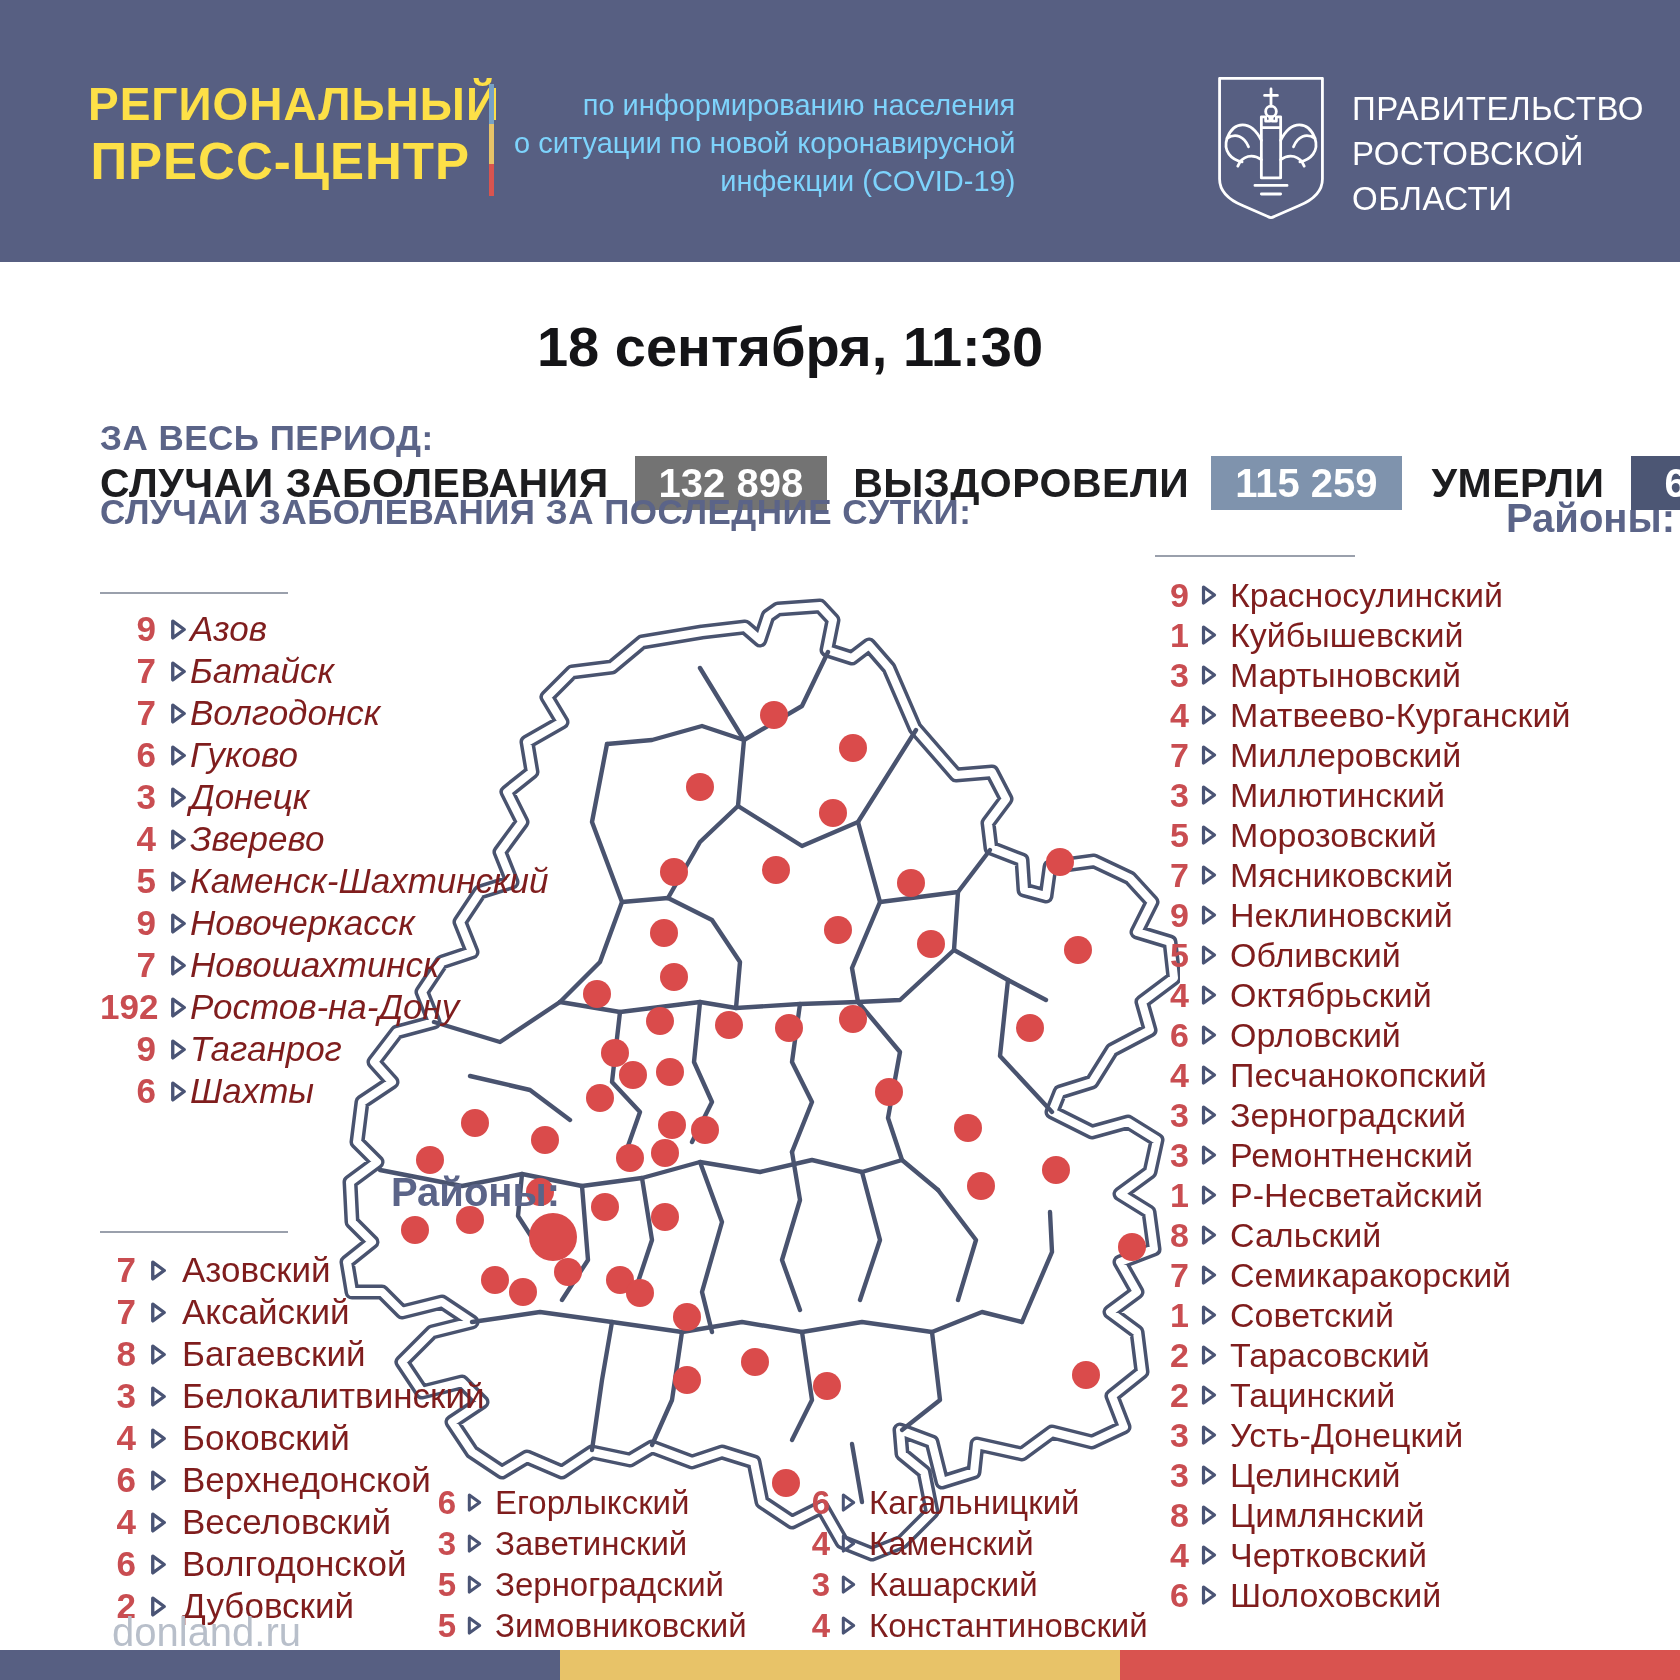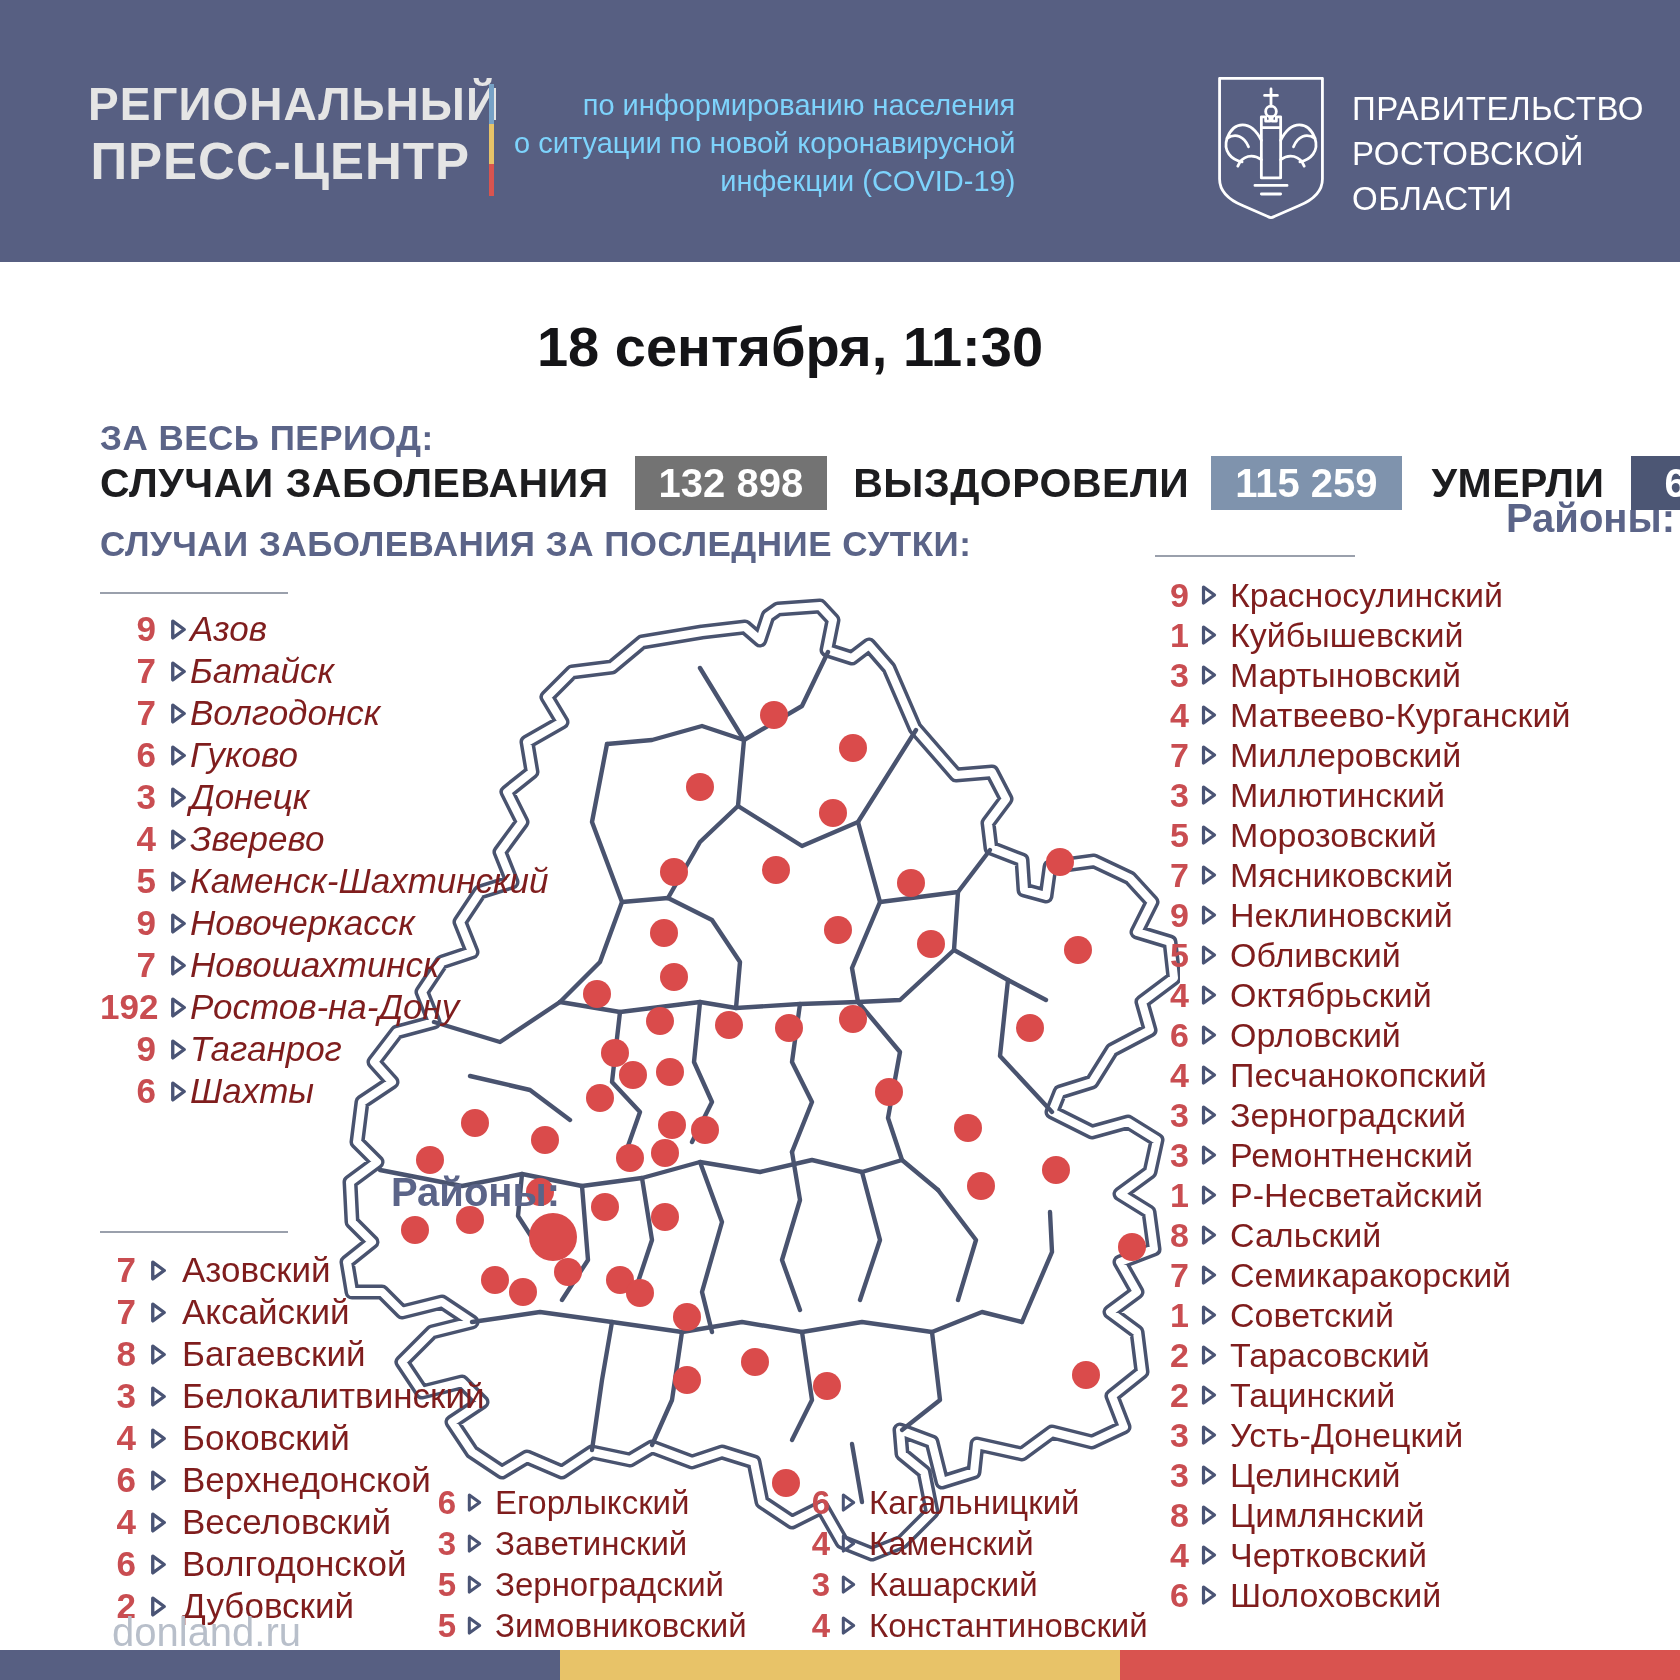--- a/index.html
+++ b/index.html
@@ -3,41 +3,41 @@
 <meta charset="utf-8">
 <style>
   html,body{margin:0;padding:0;background:#ffffff;}
   #canvas{
     position:relative;width:1680px;height:1680px;overflow:hidden;
     background:#ffffff;font-family:"Liberation Sans",sans-serif;
     -webkit-font-smoothing:antialiased;
   }
   
   .hdr{position:absolute;left:0;top:0;width:1680px;height:262px;background:#575f82;}
-  .logo{position:absolute;left:88px;top:76px;width:382px;text-align:right;color:#e5e5e5;font-weight:bold;line-height:57px;}
+  .logo{position:absolute;left:88px;top:76px;width:382px;text-align:right;color:#fde047;font-weight:bold;line-height:57px;}
   .logo .l1{font-size:46px;letter-spacing:1px;}
   .logo .l2{font-size:51px;letter-spacing:1px;}
   .hdr-divider{position:absolute;left:489px;top:84px;width:5px;height:112px;}
   .hdr-divider span{display:block;width:5px;}
   .seg-b{height:40px;background:#76a1c6;}
   .seg-y{height:40px;background:#e7c368;}
   .seg-r{height:32px;background:#d9544f;}
   .subtitle{position:absolute;left:514px;top:86px;color:#7dd3fc;font-size:29px;line-height:38px;font-weight:normal;text-align:right;}
   .emblem{position:absolute;left:1212px;top:74px;}
   .govtxt{position:absolute;left:1352px;top:86px;color:#fff;font-size:33px;line-height:45px;font-weight:normal;letter-spacing:.5px;}
   
   .date{position:absolute;left:0;top:314px;width:1580px;text-align:center;font-size:56px;font-weight:bold;color:#141417;}
   .period{position:absolute;left:100px;top:418px;font-size:35px;font-weight:bold;color:#5b6488;letter-spacing:.5px;}
   .stats{position:absolute;left:100px;top:456px;display:flex;align-items:center;}
   .stats .lbl{font-size:41px;font-weight:bold;color:#1d1d1f;letter-spacing:.5px;white-space:nowrap;}
   .badge{height:54px;display:flex;align-items:center;justify-content:center;color:#fff;font-size:40px;font-weight:bold;padding:0 24px;white-space:nowrap;}
   .badge.cases{background:#737373;margin-left:26px;margin-right:26px;min-width:128px;}
   .badge.recovered{background:#7f93ad;margin-left:22px;margin-right:30px;min-width:120px;}
   .badge.deaths{background:#4c5674;margin-left:26px;min-width:120px;}
-  .daily{position:absolute;left:100px;top:524px;font-size:35px;font-weight:bold;color:#5b6488;letter-spacing:.5px;}
+  .daily{position:absolute;left:100px;top:492px;font-size:35px;font-weight:bold;color:#5b6488;letter-spacing:.5px;}
   
   .block-title{font-size:40px;font-weight:bold;color:#5b6488;text-align:right;}
   .rule{height:0;border-bottom:2px solid #9aa0ac;}
   .rows .row{display:flex;align-items:center;}
   .rows .num{text-align:right;font-weight:bold;color:#c94d51;}
   .rows .nm{color:#7f1d1d;}
   .tri{flex:0 0 auto;}
   .tri path{fill:none;stroke:#4a5475;stroke-width:3.2;stroke-linejoin:round;}
 
   #cities{position:absolute;left:100px;top:576px;width:460px;}

